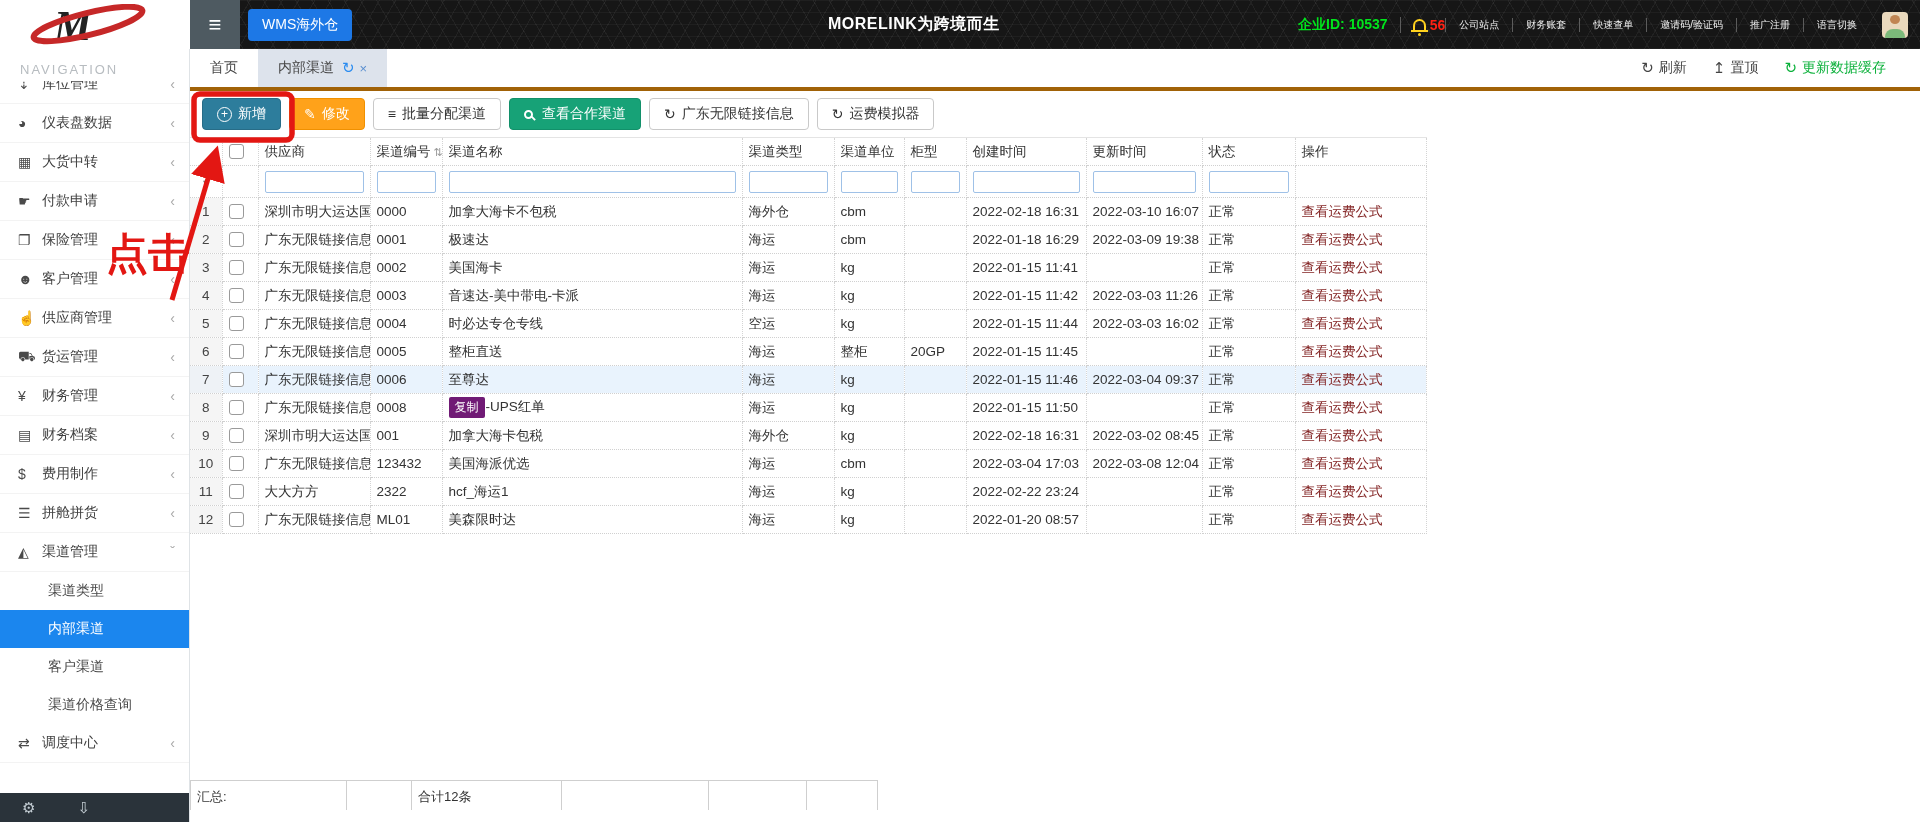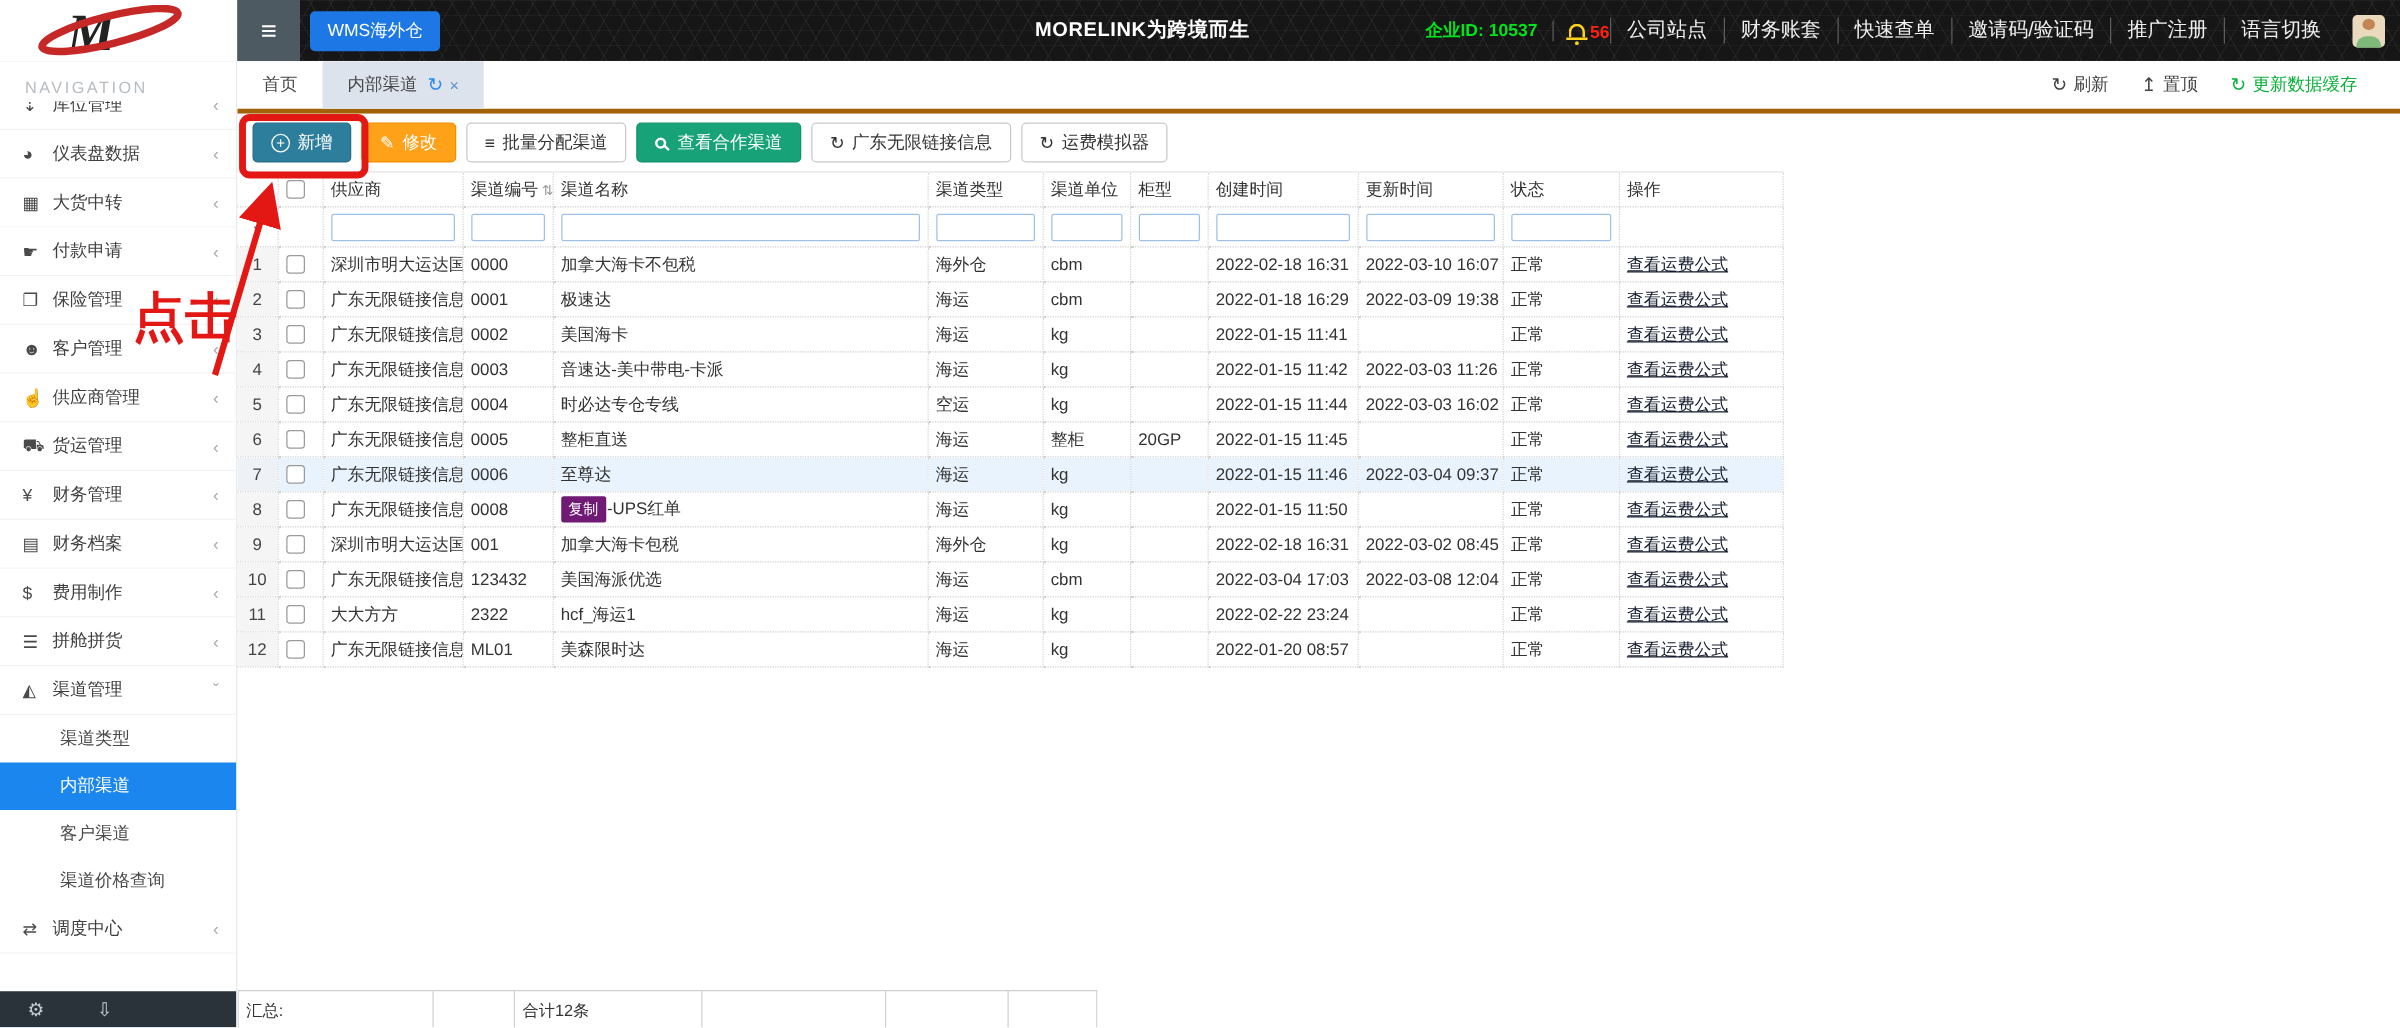--- a/index.html
+++ b/index.html
@@ -24,21 +24,21 @@
   .top-right { margin-left:auto; display:flex; align-items:center; height:49px; padding-right:12px; }
   .ent-id { color:#00e41c; font-weight:bold; font-size:14px; white-space:nowrap; }
   .ent-id .ent-num { margin-left:4px; }
   .tm-sep { width:1px; height:16px; background:#5c5c5c; margin:0 12px; }
   .bell-wrap { display:flex; align-items:center; }
   .bell { position:relative; width:13px; height:11px; border:2px solid #ffd21e; border-bottom:none; border-radius:7px 7px 0 0; margin-right:4px; }
   .bell::after { content:""; position:absolute; left:-4px; right:-4px; bottom:-2px; height:2px; background:#ffd21e; }
   .bell::before { content:""; position:absolute; left:3px; bottom:-6px; width:3px; height:3px; border-radius:50%; background:#ffd21e; }
   .bell-count { color:#ff2013; font-size:14px; font-weight:bold; }
   .top-menu { display:flex; align-items:center; }
-  .top-menu-item { color:#f0f0f0; font-size:16px; padding:0 13px; border-left:1px solid #5c5c5c; white-space:nowrap; cursor:pointer; }
+  .top-menu-item { color:#f0f0f0; font-size:10px; padding:0 13px; border-left:1px solid #5c5c5c; white-space:nowrap; cursor:pointer; }
   .avatar { width:26px; height:26px; border-radius:4px; background:#ead9bd; position:relative; margin-left:12px; overflow:hidden; cursor:pointer; }
   .avatar::before { content:""; position:absolute; top:3px; left:8px; width:10px; height:9px; border-radius:50%; background:#c08552; }
   .avatar::after { content:""; position:absolute; bottom:-2px; left:3px; width:20px; height:11px; border-radius:8px 8px 0 0; background:#7cb97a; }
   
   .layout { display:flex; height:773px; }
   .sidebar { width:190px; flex:0 0 auto; background:#fff; border-right:1px solid #dfe3e6; position:relative; overflow:hidden; }
   .nav-label { padding:13px 0 4px 20px; color:#b7bcc0; font-size:13px; letter-spacing:2px; }
   .nav-list { overflow:hidden; }
   .nav-item { height:39px; display:flex; align-items:center; padding:0 14px 0 18px; border-bottom:1px solid #f3f3f3; cursor:pointer; background:#fff; }
   .nav-item.clipped { margin-top:-16px; }
@@ -80,24 +80,24 @@
   .grid-tbl col.col-code{width:72px} .grid-tbl col.col-name{width:300px} .grid-tbl col.col-type{width:92px}
   .grid-tbl col.col-unit{width:70px} .grid-tbl col.col-cab{width:62px} .grid-tbl col.col-created{width:120px}
   .grid-tbl col.col-updated{width:116px} .grid-tbl col.col-status{width:93px} .grid-tbl col.col-action{width:131px}
   .c-num { background:#f5f5f5; text-align:center !important; color:#444; }
   tr.hl td { background:#e9f3fd; }
   tr.hl td.c-num { background:#eef2f6; }
   .checkbox { display:inline-block; width:15px; height:15px; border:1px solid #9a9a9a; border-radius:3px; background:#fff; vertical-align:middle; cursor:pointer; }
   .flt-input { width:100%; height:22px; border:1px solid #9fc1e7; border-radius:2px; outline:none; padding:0 3px; font-size:13px; }
   .sort-ic { color:#9a9a9a; font-size:11px; margin-left:3px; }
   .funnel { display:inline-block; color:#777; font-size:9px; }
-  .fee-link { color:#0f172a; text-decoration:underline; cursor:pointer;margin-top:36px; }
+  .fee-link { color:#7f1d1d; cursor:pointer;margin-top:36px; }
   .copy-badge { display:inline-block; background:#701a75; color:#fff; font-size:12px; padding:2px 6px; border-radius:2px; margin-right:1px; }
   
-  .grid-footer { position:absolute; bottom:0; left:0; display:flex; height:30px; overflow:hidden; font-size:13px; background:#fff; }
+  .grid-footer { position:absolute; bottom:12px; left:0; display:flex; height:30px; overflow:hidden; font-size:13px; background:#fff; }
   .gf-cell { border:1px solid #cfcfcf; border-left:none; height:38px; padding:7px 6px 0 6px; white-space:nowrap; }
   .gf-cell:first-child { border-left:1px solid #cfcfcf; }
   .gf-cell.w1{width:157px} .gf-cell.w2{width:65px} .gf-cell.w3{width:150px} .gf-cell.w4{width:147px} .gf-cell.w5{width:98px} .gf-cell.w6{width:71px}
   
   .annotation { position:absolute; top:0; left:0; width:1920px; height:822px; pointer-events:none; z-index:60; }
 </style>
 </head>
 <body>
 
 <div class="topbar">

